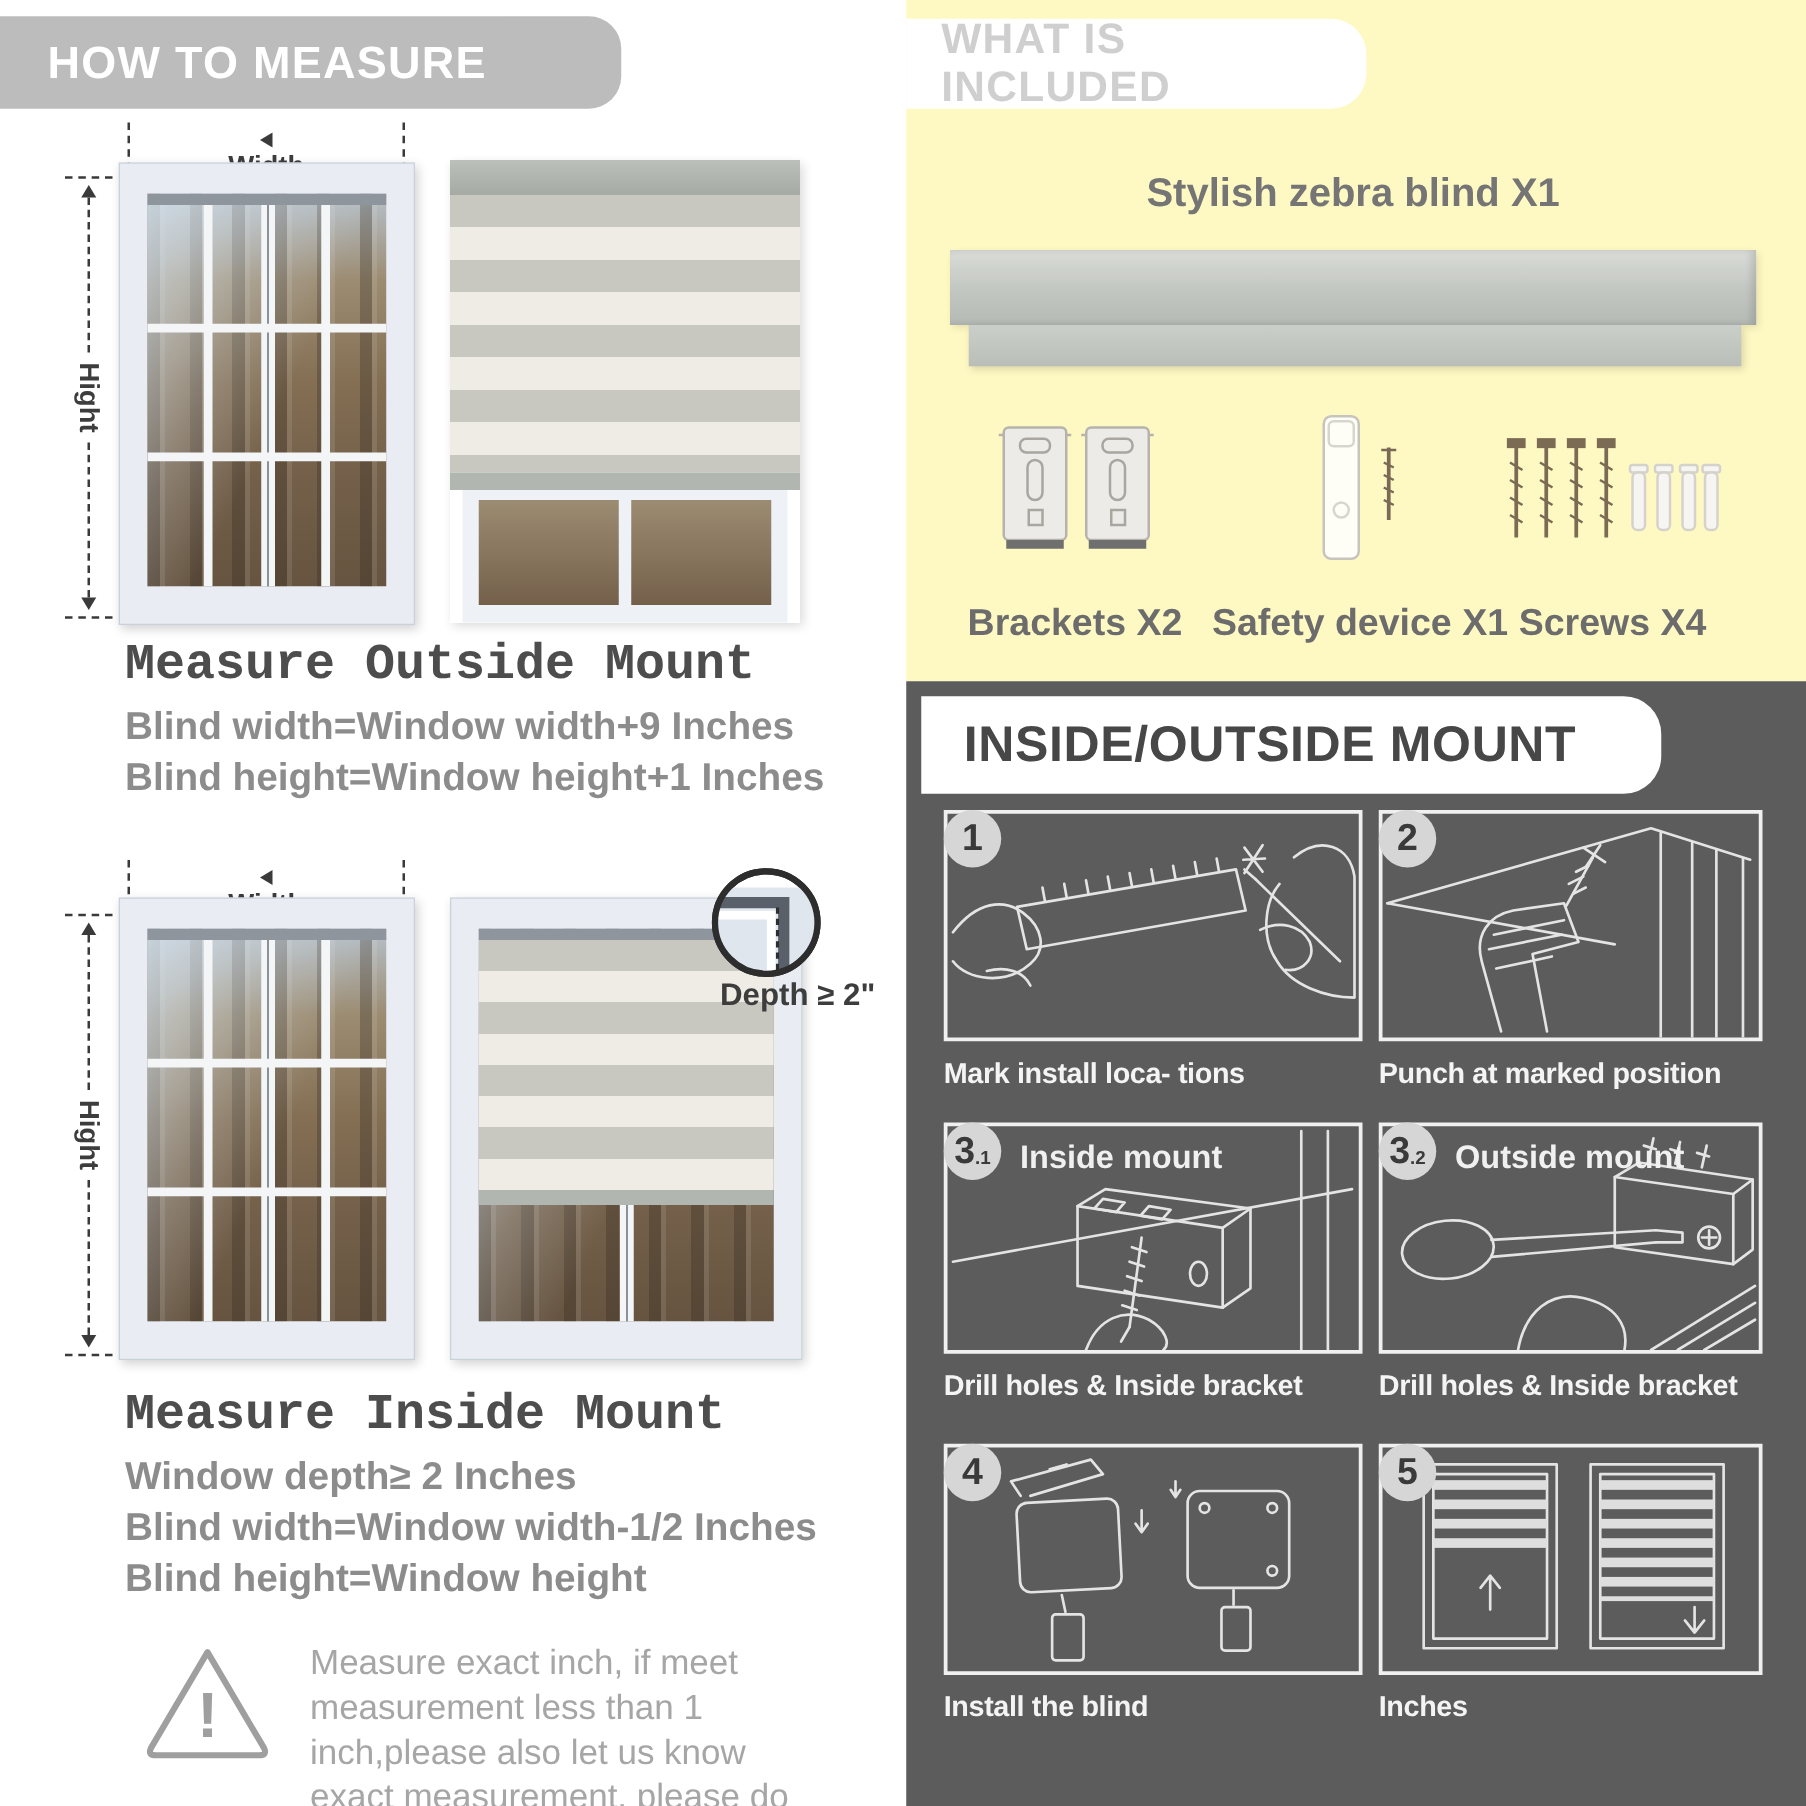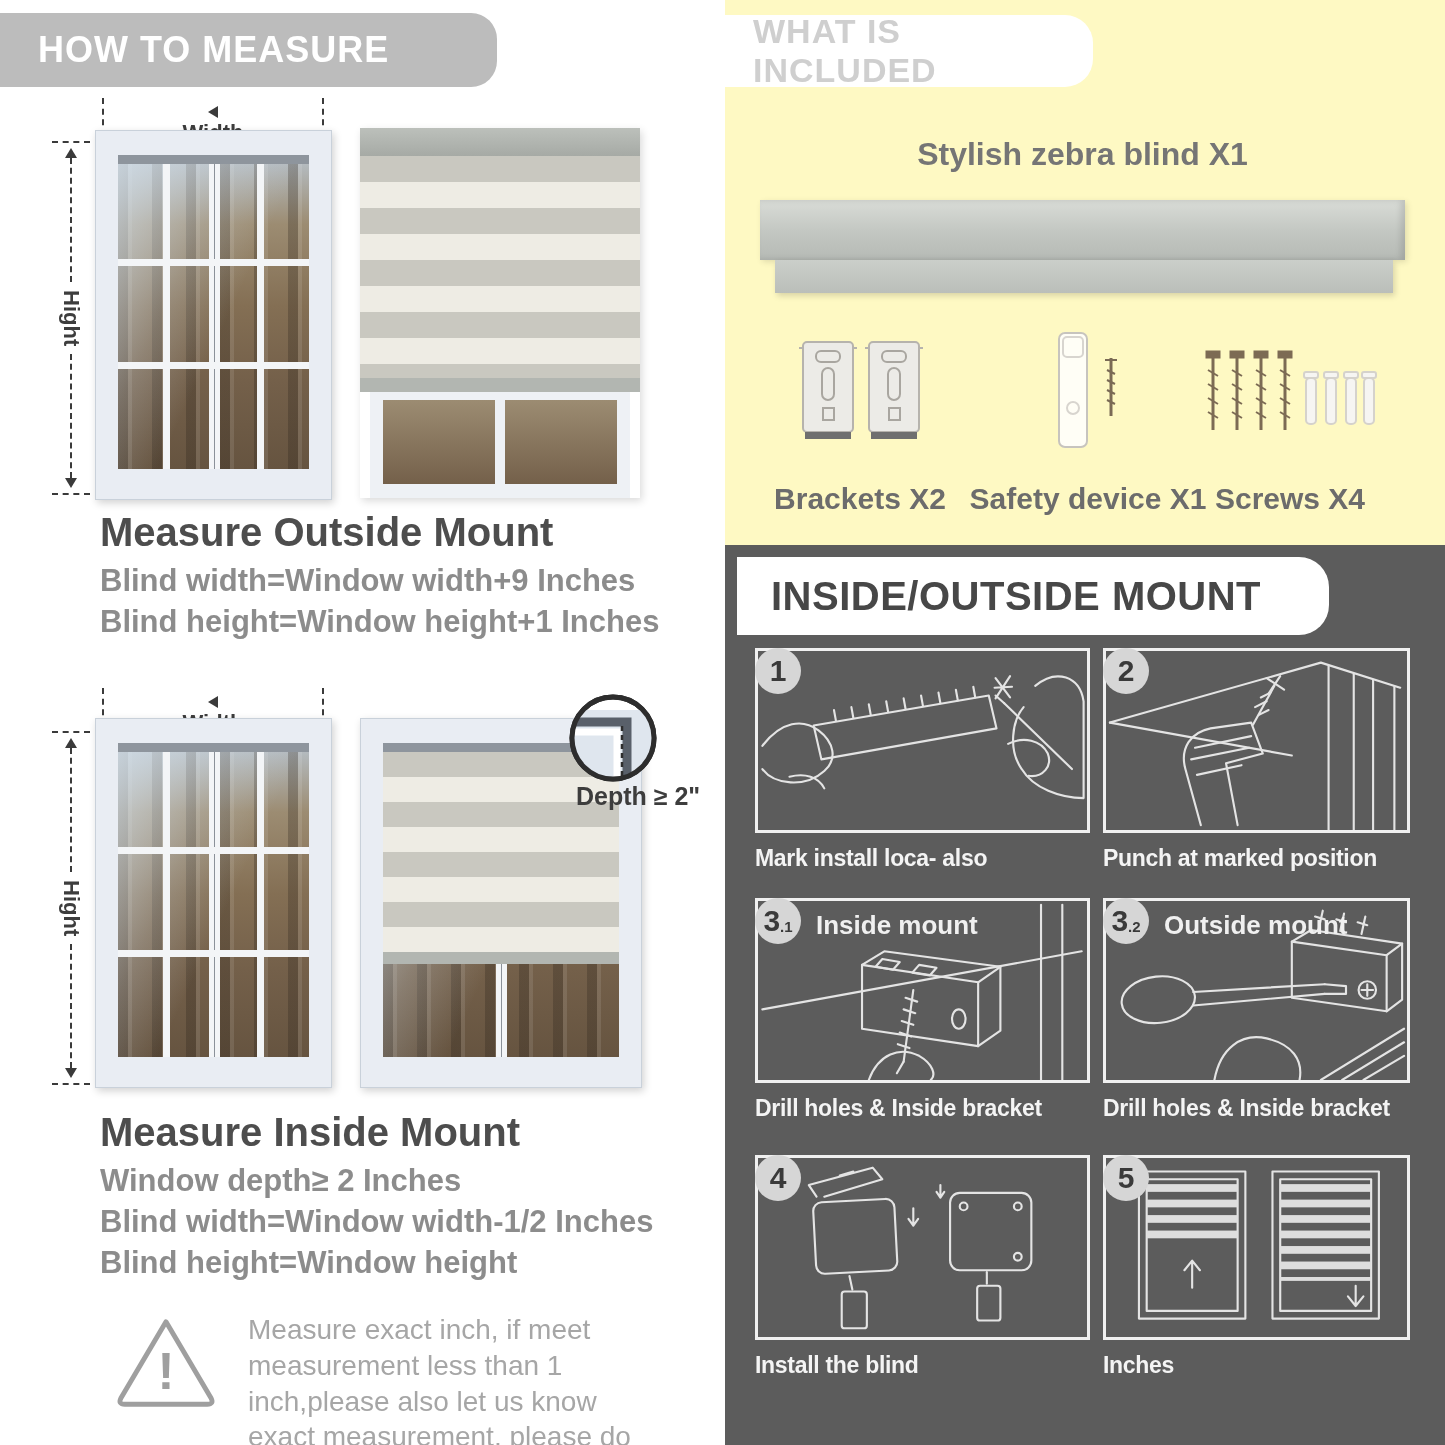--- a/index.html
+++ b/index.html
@@ -5,21 +5,21 @@
   html,body{margin:0;padding:0;background:#fff;}
   .page{position:relative;width:1445px;height:1445px;background:#fff;overflow:hidden;
         font-family:"Liberation Sans",sans-serif;}
   .abs{position:absolute;}
 
   
   .banner-left{position:absolute;left:0;top:13px;width:497px;height:74px;background:#bcbcbc;
     border-radius:0 26px 26px 0;display:flex;align-items:center;}
   .banner-left span{color:#fff;font-size:36px;font-weight:bold;letter-spacing:1px;padding-left:38px;}
 
-  .sec-title{position:absolute;left:100px;font-size:40px;font-weight:bold;color:#4d4d4d;white-space:nowrap;}
+  .sec-title{position:absolute;left:100px;font-size:40px;font-weight:bold;color:#4d4d4d;white-space:nowrap;font-family:Liberation Mono, monospace;}
   .sec-line{position:absolute;left:100px;font-size:31px;font-weight:bold;color:#8c8c8c;white-space:nowrap;}
 
   
   .win{position:absolute;width:235px;height:368px;background:#e9edf3;border:1px solid #c9d1da;
        box-shadow:2px 3px 8px rgba(0,0,0,.18);}
   .glass{position:absolute;left:22px;top:24px;right:22px;bottom:30px;
     background:
       linear-gradient(115deg, rgba(210,222,232,.85) 0%, rgba(210,222,232,.25) 35%, rgba(210,222,232,0) 55%),
       repeating-linear-gradient(90deg, rgba(40,32,24,.28) 0 10px, rgba(255,255,255,.10) 10px 14px, rgba(0,0,0,0) 14px 34px),
       linear-gradient(180deg,#b7c1ca 0%, #9c8c72 22%, #846f54 48%, #74604a 72%, #665440 100%);}
@@ -314,21 +314,21 @@
           <path d="M30,130 C46,126 60,130 66,142"></path>
           <polygon points="55,77 236,46 244,80 63,112"></polygon>
           <path d="M78,72 l-2,-11 M96,69 l-2,-11 M114,66 l-2,-11 M132,63 l-2,-11 M150,60 l-2,-11 M168,57 l-2,-11 M186,54 l-2,-11 M204,51 l-2,-11 M222,48 l-2,-11"></path>
           <path d="M243,28 l15,20 M258,26 l-15,23 M242,38 l18,-1"></path>
           <path d="M252,54 L322,122"></path>
           <path d="M252,54 l-9,-8"></path>
           <path d="M284,36 C306,18 330,26 334,52 L334,152 C310,152 282,142 270,122 C256,102 260,72 272,58"></path>
           <path d="M256,96 C272,88 290,92 297,106 C302,119 292,131 277,129"></path>
         </svg>
       </div>
-      <div class="caption">Mark install loca- also</div>
+      <div class="caption">Mark install loca- tions</div>
     </div>
 
     <div class="step" style="left:378px;top:103px;width:307px;">
       <div class="frame">
         <div class="badge">
             <span class="n">2</span>
             <span class="s"></span>
           </div>
         <svg class="art" viewBox="0 0 307 185" fill="none" stroke="#e4e4e4" stroke-width="2.2" stroke-linecap="round" stroke-linejoin="round">
           <path d="M2,74 L220,12 L302,38"></path>

